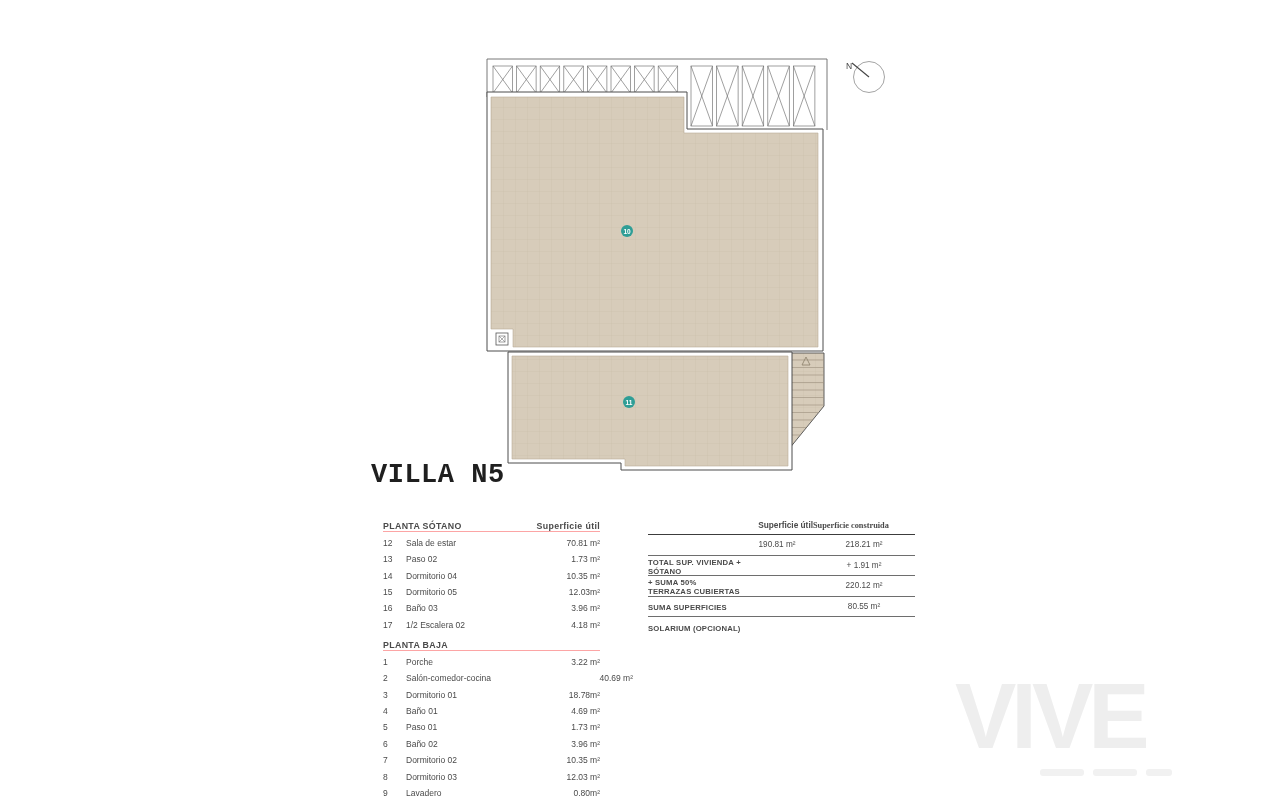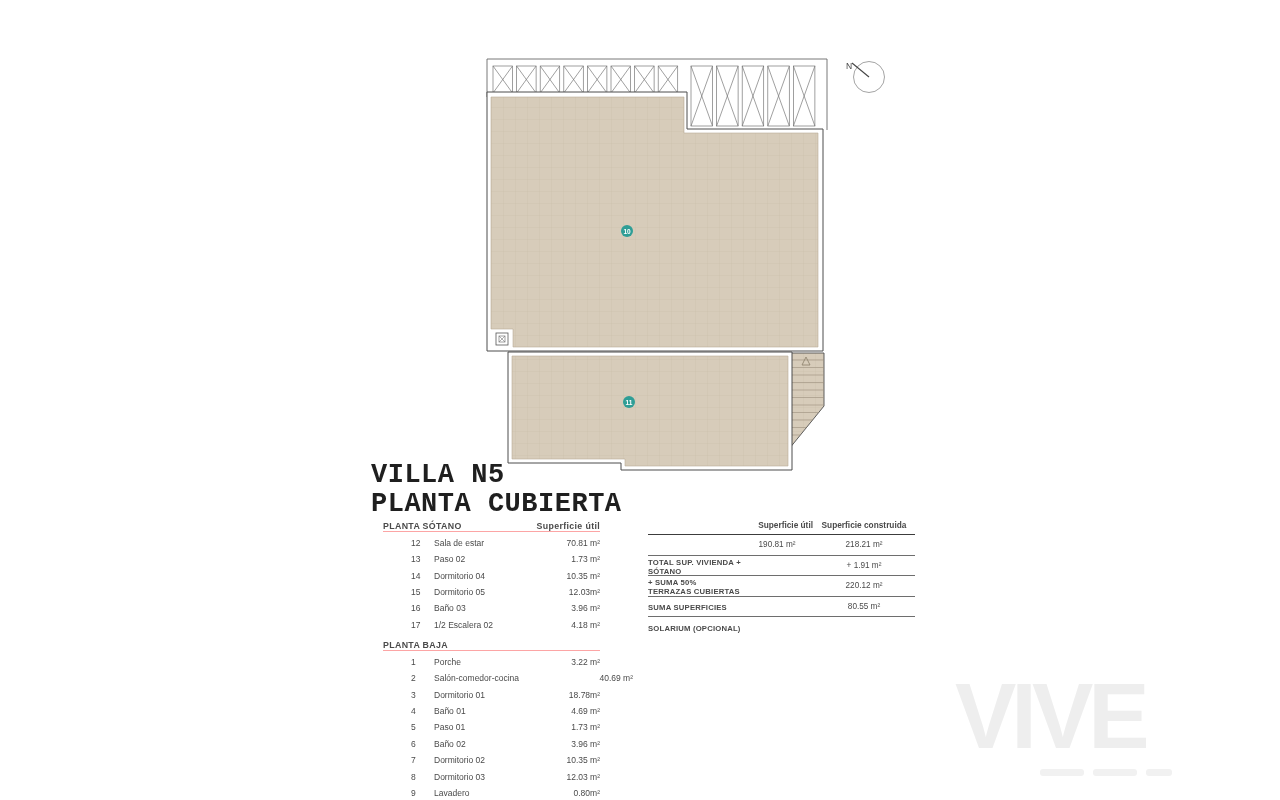--- a/index.html
+++ b/index.html
@@ -13,34 +13,34 @@
   
   .ltable{position:absolute;left:383px;top:519px;width:217px;color:#4a4a4a;
           font-size:8.5px;line-height:1;}
   .lt-section{margin:0;}
   .lt-section + .lt-section{margin-top:5px;}
   .lt-head{display:flex;justify-content:space-between;align-items:flex-end;
            padding:3px 0 0 0;border-bottom:1px solid #fca5a5;
            font-weight:bold;font-size:8.8px;letter-spacing:.35px;}
   .lt-rows{padding-top:3px;}
   .lt-row{display:flex;height:16.4px;align-items:center;}
-  .lt-num{width:23px;margin-left:28px;}
+  .lt-num{width:23px;}
   .lt-name{flex:1;}
   .lt-val{text-align:right;white-space:nowrap;}
   .lt-val.offset{position:relative;right:-33px;text-align:right;}
   
   .rtable{position:absolute;left:648px;top:520px;width:267px;color:#4a4a4a;}
   .rt-head{display:flex;align-items:flex-end;padding-bottom:4px;border-bottom:1px solid #3c3c3c;
            font-weight:bold;font-size:8.3px;}
   .rt-row{display:flex;align-items:center;height:19.6px;border-bottom:1px solid #6e6e6e;
           font-size:8.2px;}
   .rt-label{flex:1;}
   .rt-row .rt-label{font-weight:bold;font-size:7.7px;letter-spacing:.2px;margin-top:44px;}
   .rt-c1{width:72px;text-align:right;}
-  .rt-c2{width:102px;text-align:center;}
+  .rt-c2{width:102px;text-align:left;font-family:Liberation Serif, serif;}
   .rt-c1v{width:72px;text-align:center;white-space:nowrap;}
   .rt-c2v{width:102px;text-align:center;white-space:nowrap;}
   
   .watermark{position:absolute;left:955px;top:664px;font-weight:bold;font-size:92px;
              letter-spacing:-5px;color:#eeeeee;user-select:none;}
   .wm-pills{position:absolute;left:1040px;top:769px;display:flex;gap:9px;}
   .wm-pill{width:44px;height:7px;background:#f1f1f1;border-radius:3px;}
   .wm-pill.small{width:26px;}
 </style>
 </head>
@@ -159,21 +159,20 @@
     <g>
       <circle cx="869" cy="77" r="15.5" fill="none" stroke="#9a9a9a" stroke-width="0.9"></circle>
       <line x1="869" y1="77" x2="852" y2="63" stroke="#444" stroke-width="1.1"></line>
       <text x="846" y="69" font-size="8.5" fill="#444">N</text>
     </g>
   </svg>
 </div>
 
 <div class="title">
   <div>VILLA N5</div>
-  <div>PLANTA CUBIERTA</div>
 </div>
 
 <div class="ltable" id="ltable">
     <div class="lt-section">
       <div class="lt-head">
         <span class="lt-head-l">PLANTA SÓTANO</span>
         <span class="lt-head-r">Superficie útil</span>
       </div>
       <div class="lt-rows">
         <div class="lt-row">

